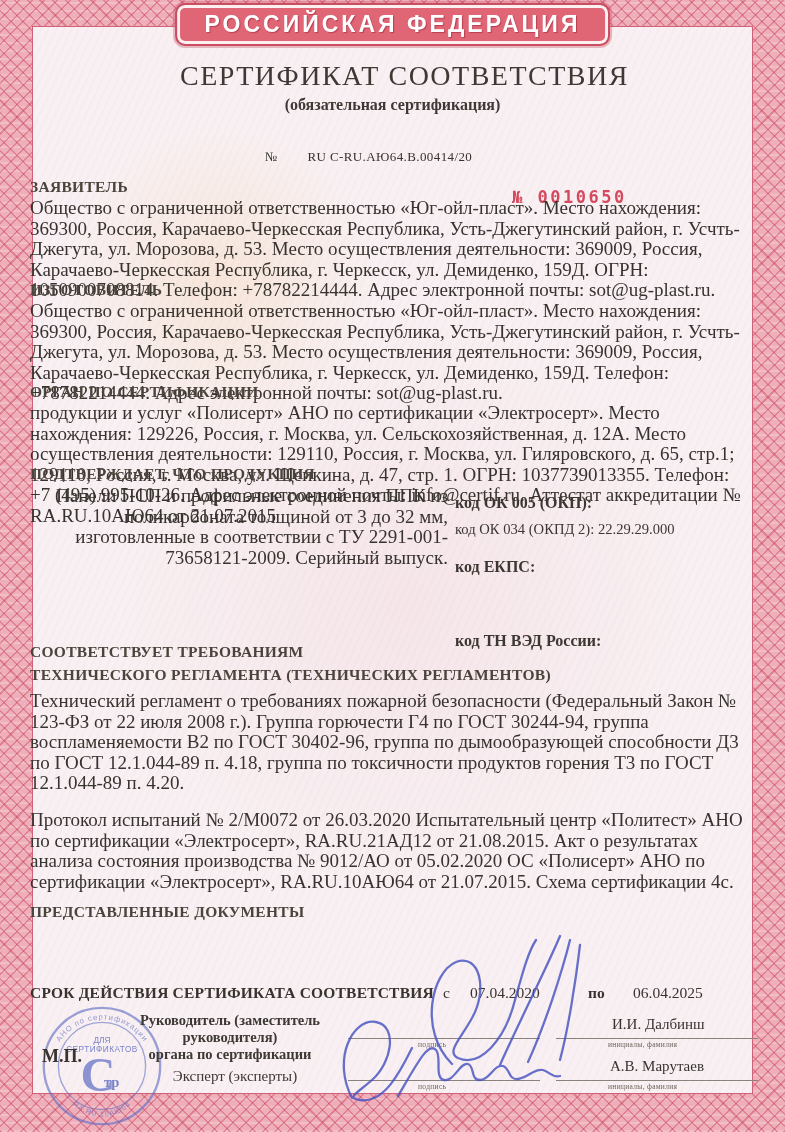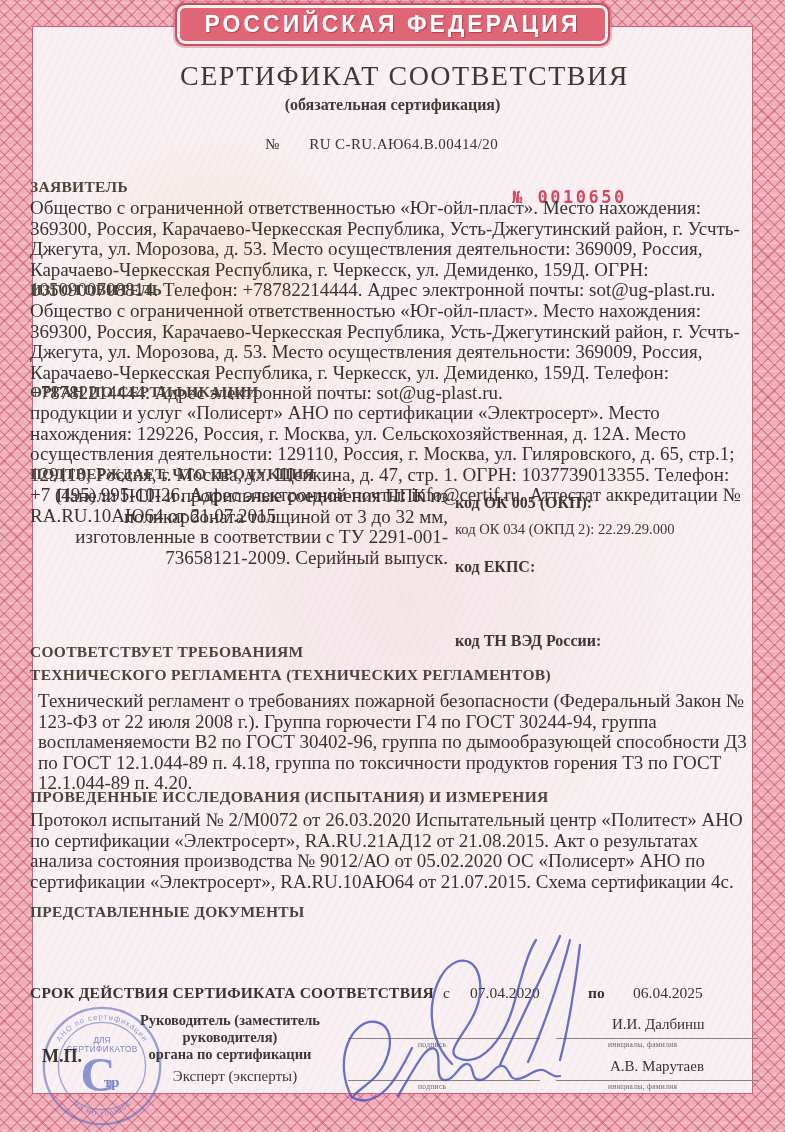--- a/index.html
+++ b/index.html
@@ -30,21 +30,21 @@
     font-size:23px;letter-spacing:3px;text-shadow:1px 1px 1px rgba(150,35,55,.55);
   }
   .title{
     position:absolute;top:60px;left:0;width:100%;text-align:center;
     font-size:28px;letter-spacing:1.5px;color:#3e3935;padding-left:12px;
   }
   .subtitle{
     position:absolute;top:96px;left:0;width:100%;text-align:center;
     font-size:16px;font-weight:bold;color:#3e3935;
   }
-  .certnum-row{position:absolute;top:136px;left:265px;font-size:15px;color:#37332f;}
+  .certnum-row{position:absolute;top:149px;left:265px;font-size:13px;color:#37332f;}
   .certnum-row .num{margin-left:30px;letter-spacing:.4px;}
   .sec-head{
     position:absolute;left:30px;font-weight:bold;font-size:15.5px;
     letter-spacing:.3px;color:#4b443c;
   }
   .body-text{
     position:absolute;left:30px;width:724px;font-size:19px;line-height:20.5px;
     color:#37332f;text-align:left;
   }
   .serial{
@@ -108,23 +108,22 @@
   </div>
   <div class="code-line code-bold" style="top:558px;">
     <span>код ЕКПС:</span> <span></span>
   </div>
   <div class="code-line code-bold" style="top:632px;">
     <span>код ТН ВЭД России:</span> <span></span>
   </div>
 
   <div class="sec-head" style="top:666px;">ТЕХНИЧЕСКОГО РЕГЛАМЕНТА (ТЕХНИЧЕСКИХ РЕГЛАМЕНТОВ)</div>
   <div class="sec-head" style="top:643px;">СООТВЕТСТВУЕТ ТРЕБОВАНИЯМ</div>
-  <div class="body-text" style="top:691px;margin-left:8px;">Технический регламент о требованиях пожарной безопасности (Федеральный Закон № 123-ФЗ от 22 июля 2008 г.). Группа горючести Г4 по ГОСТ 30244-94, группа воспламеняемости В2 по ГОСТ 30402-96, группа по дымообразующей способности Д3 по ГОСТ 12.1.044-89 п. 4.18, группа по токсичности продуктов горения Т3 по ГОСТ 12.1.044-89 п. 4.20.</div>
+  <div class="body-text" style="top:691px;">Технический регламент о требованиях пожарной безопасности (Федеральный Закон № 123-ФЗ от 22 июля 2008 г.). Группа горючести Г4 по ГОСТ 30244-94, группа воспламеняемости В2 по ГОСТ 30402-96, группа по дымообразующей способности Д3 по ГОСТ 12.1.044-89 п. 4.18, группа по токсичности продуктов горения Т3 по ГОСТ 12.1.044-89 п. 4.20.</div>
 
-  <div class="sec-head" style="top:788px;">ПРОВЕДЕННЫЕ ИССЛЕДОВАНИЯ (ИСПЫТАНИЯ) И ИЗМЕРЕНИЯ</div>
   <div class="body-text" style="top:810px;">Протокол испытаний № 2/М0072 от 26.03.2020 Испытательный центр «Политест» АНО по сертификации «Электросерт», RA.RU.21АД12 от 21.08.2015. Акт о результатах анализа состояния производства № 9012/АО от 05.02.2020 ОС «Полисерт» АНО по сертификации «Электросерт», RA.RU.10АЮ64 от 21.07.2015. Схема сертификации 4с.</div>
 
   <div class="sec-head" style="top:903px;">ПРЕДСТАВЛЕННЫЕ ДОКУМЕНТЫ</div>
 
   <div class="validity">
     <span class="lbl">СРОК ДЕЙСТВИЯ СЕРТИФИКАТА СООТВЕТСТВИЯ</span>
     <span class="d1">с</span>
     <span class="date-from">07.04.2020</span>
     <span class="d2">по</span>
     <span class="date-to">06.04.2025</span>

